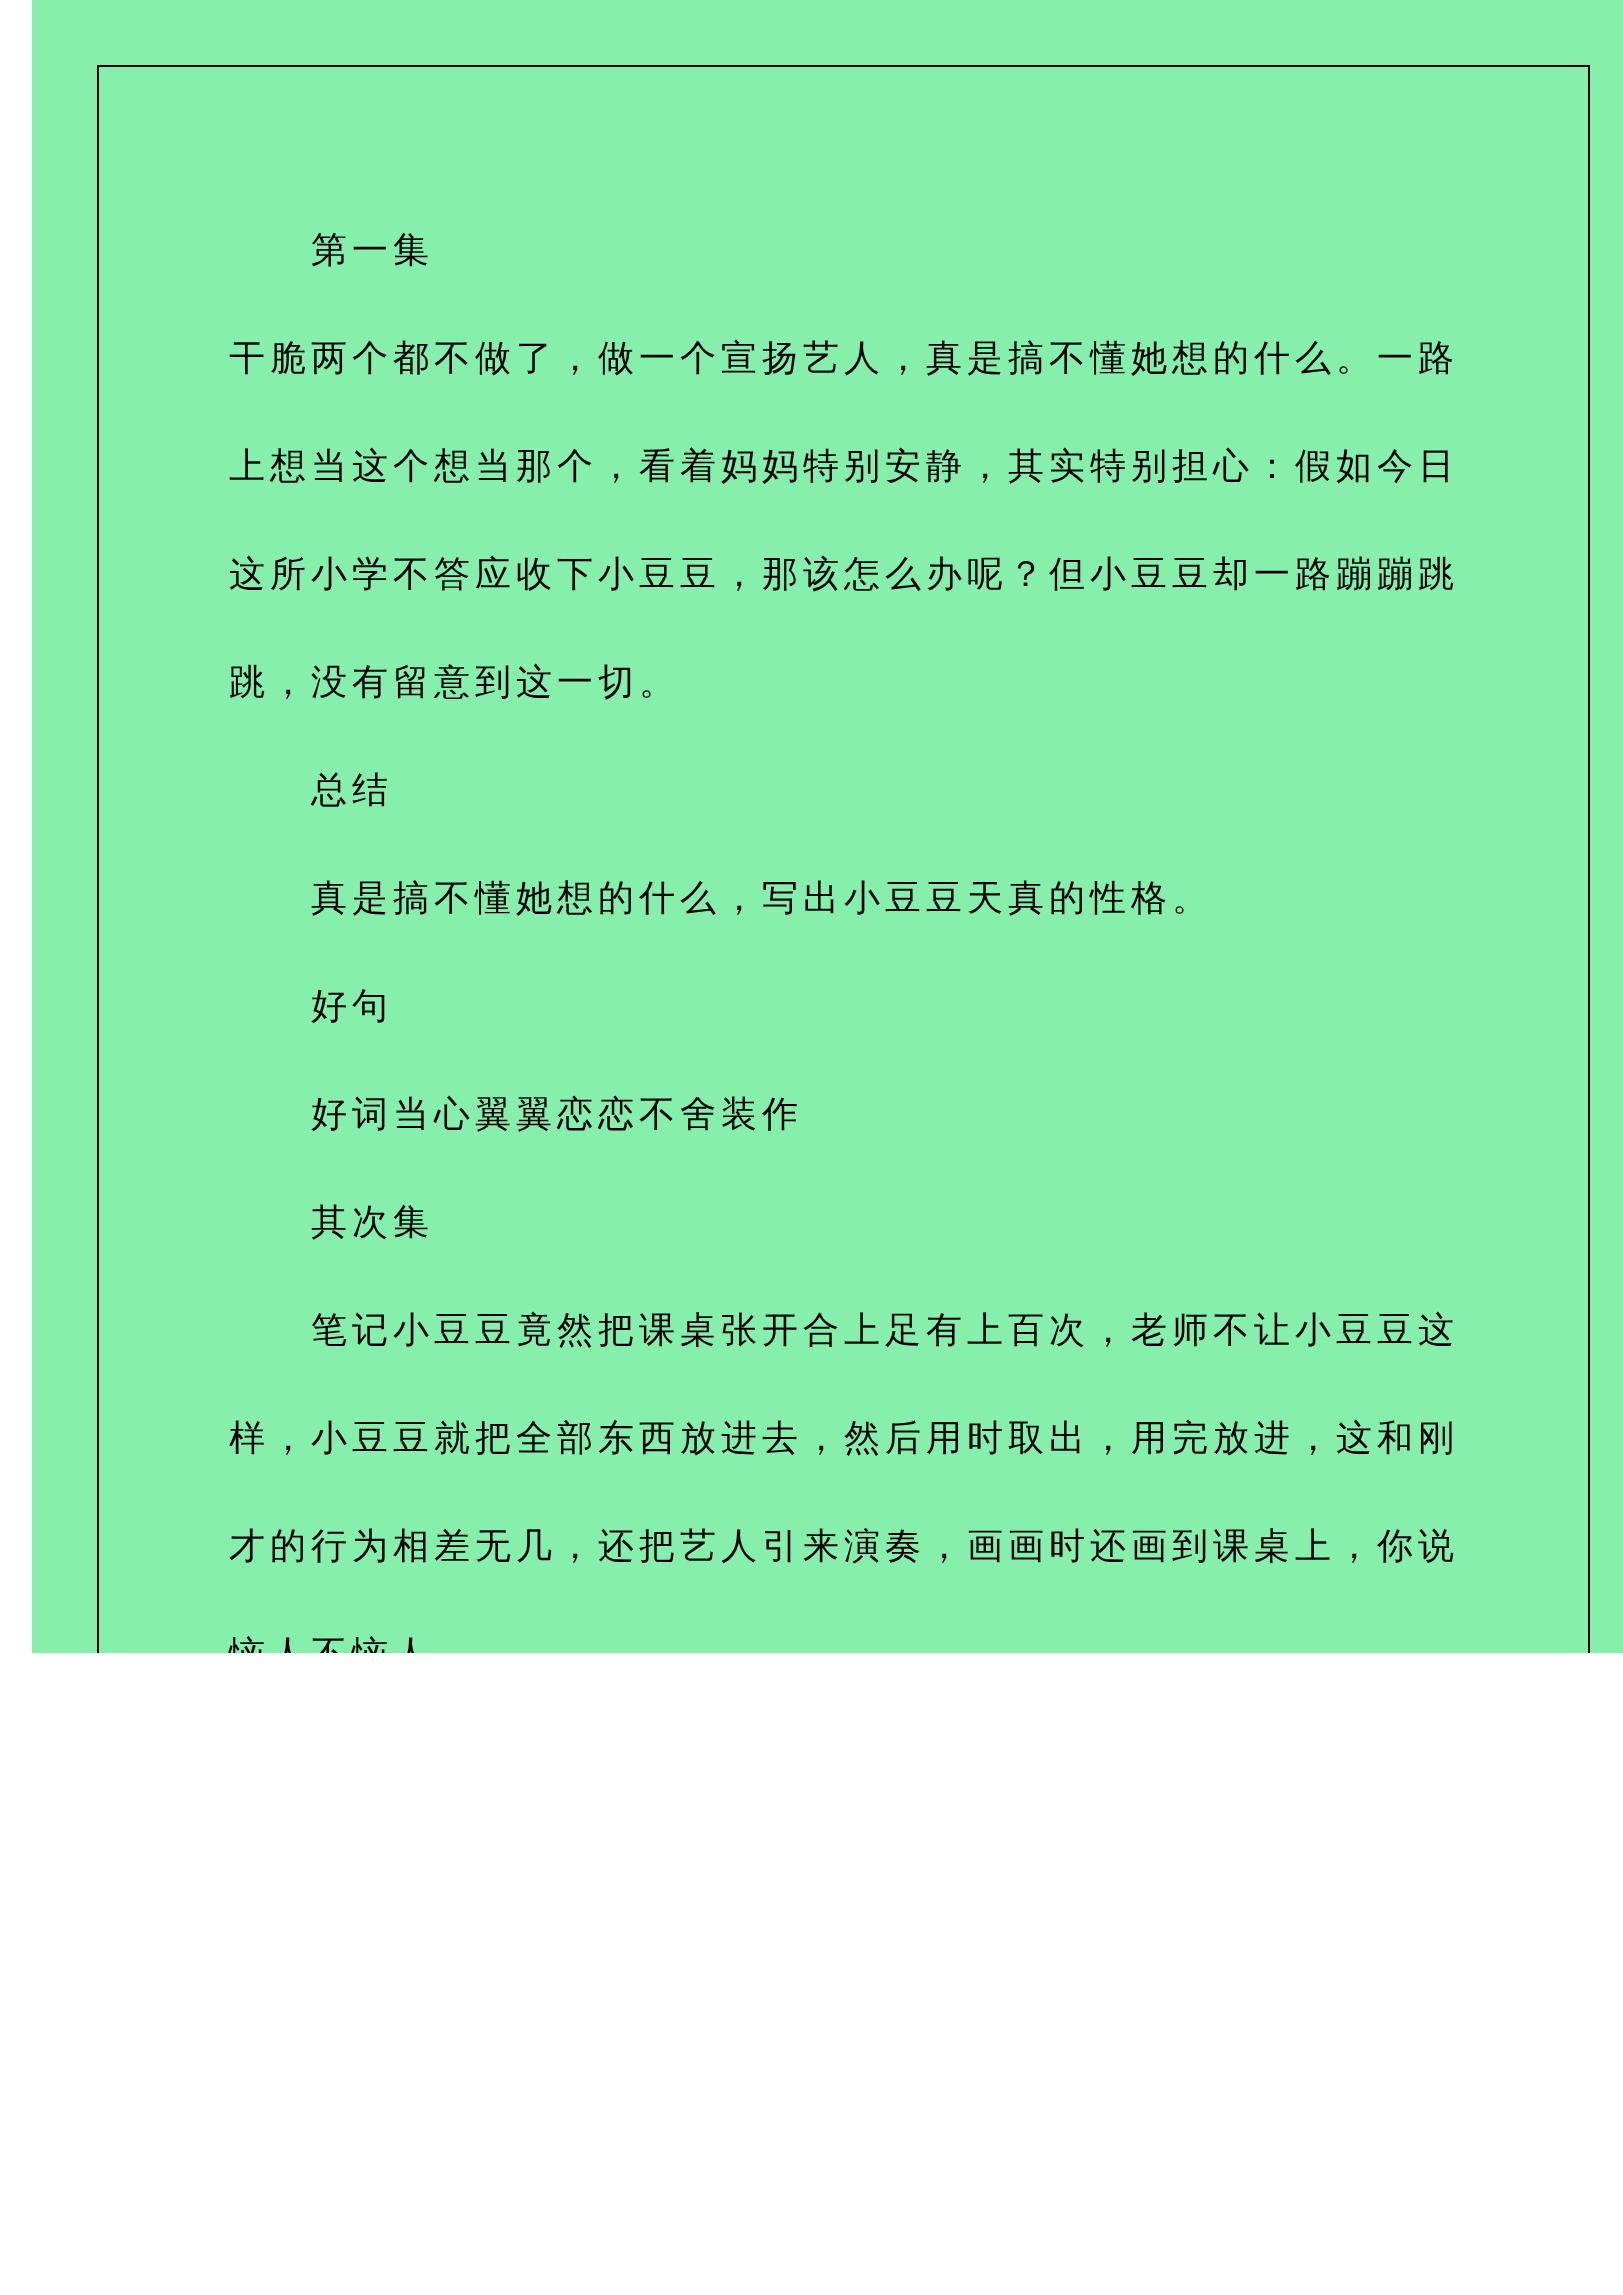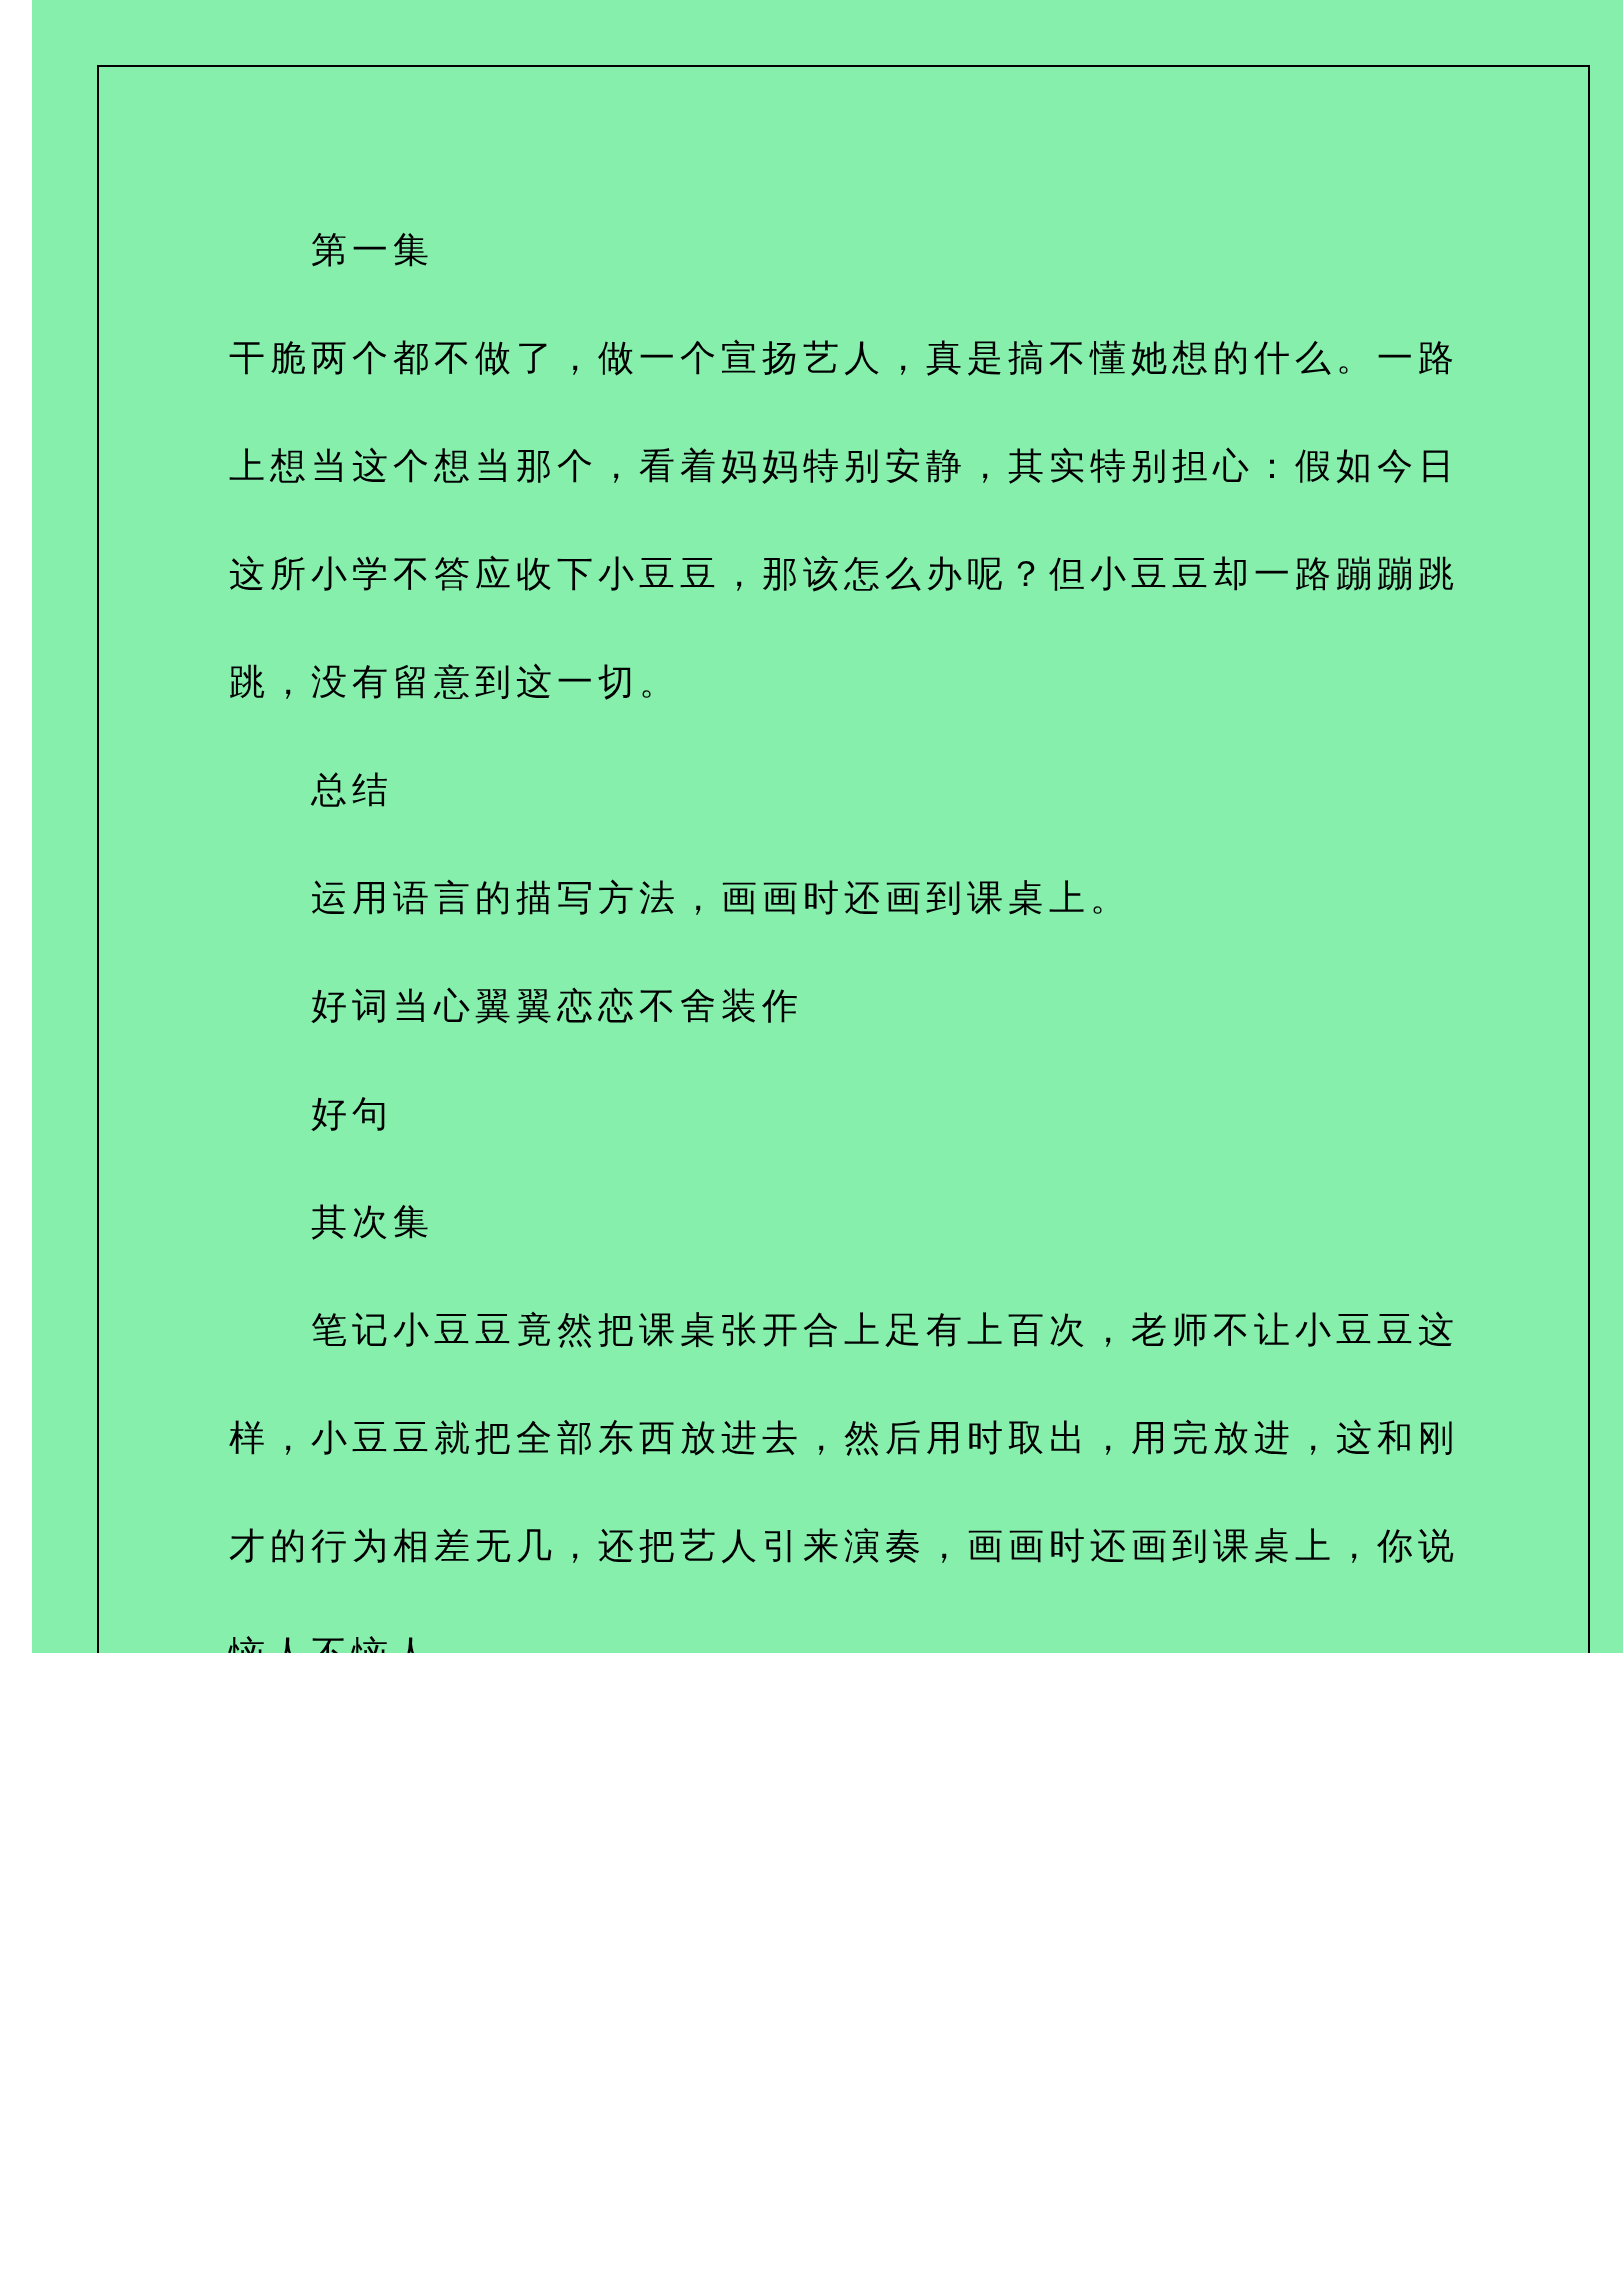--- a/index.html
+++ b/index.html
@@ -59,23 +59,23 @@
 <div class="page">
   <div class="border-frame"></div>
 
   <div class="content">
     <div class="text-line indent">第一集</div>
     <div class="text-line">干脆两个都不做了，做一个宣扬艺人，真是搞不懂她想的什么。一路</div>
     <div class="text-line">上想当这个想当那个，看着妈妈特别安静，其实特别担心：假如今日</div>
     <div class="text-line">这所小学不答应收下小豆豆，那该怎么办呢？但小豆豆却一路蹦蹦跳</div>
     <div class="text-line">跳，没有留意到这一切。</div>
     <div class="text-line indent">总结</div>
-    <div class="text-line indent">运用语言的描写方法，画画时还画到课桌上。</div>
+    <div class="text-line indent">真是搞不懂她想的什么，写出小豆豆天真的性格。</div>
+    <div class="text-line indent">好句</div>
     <div class="text-line indent">好词当心翼翼恋恋不舍装作</div>
-    <div class="text-line indent">好句</div>
     <div class="text-line indent">其次集</div>
     <div class="text-line indent">笔记小豆豆竟然把课桌张开合上足有上百次，老师不让小豆豆这</div>
     <div class="text-line">样，小豆豆就把全部东西放进去，然后用时取出，用完放进，这和刚</div>
     <div class="text-line">才的行为相差无几，还把艺人引来演奏，画画时还画到课桌上，你说</div>
     <div class="text-line">恼人不恼人。</div>
   </div>
 
   <div class="page-footer">第1页　共1页</div>
 </div>
 

